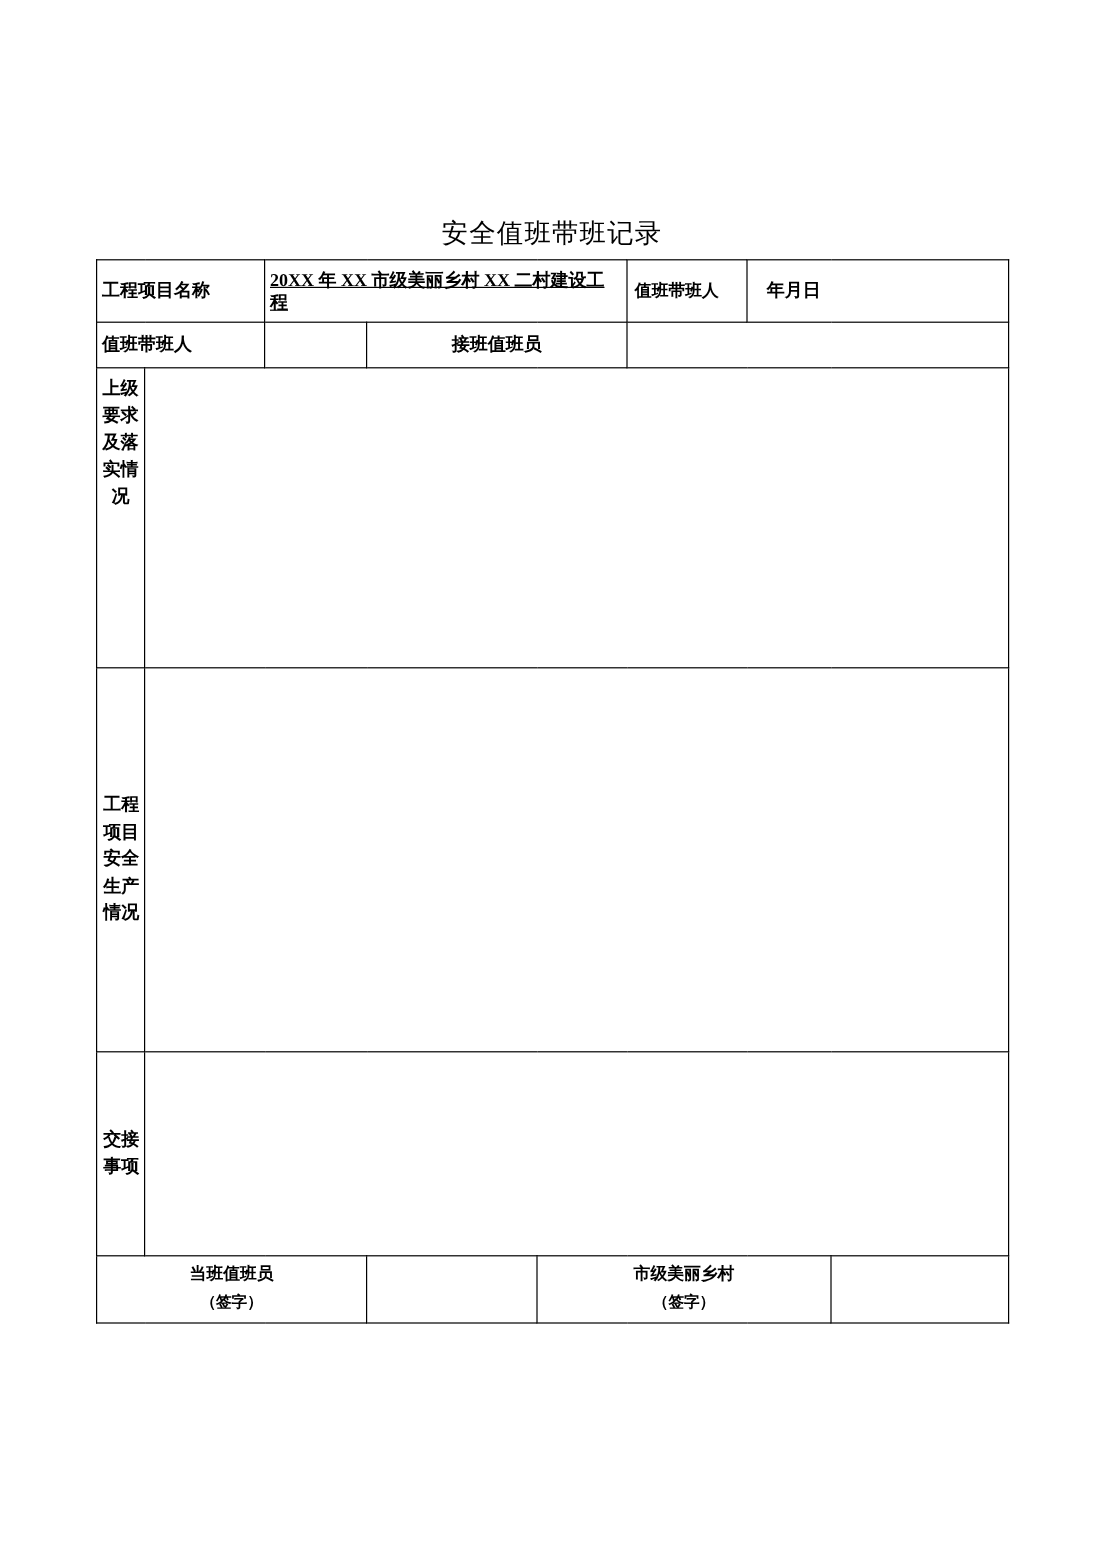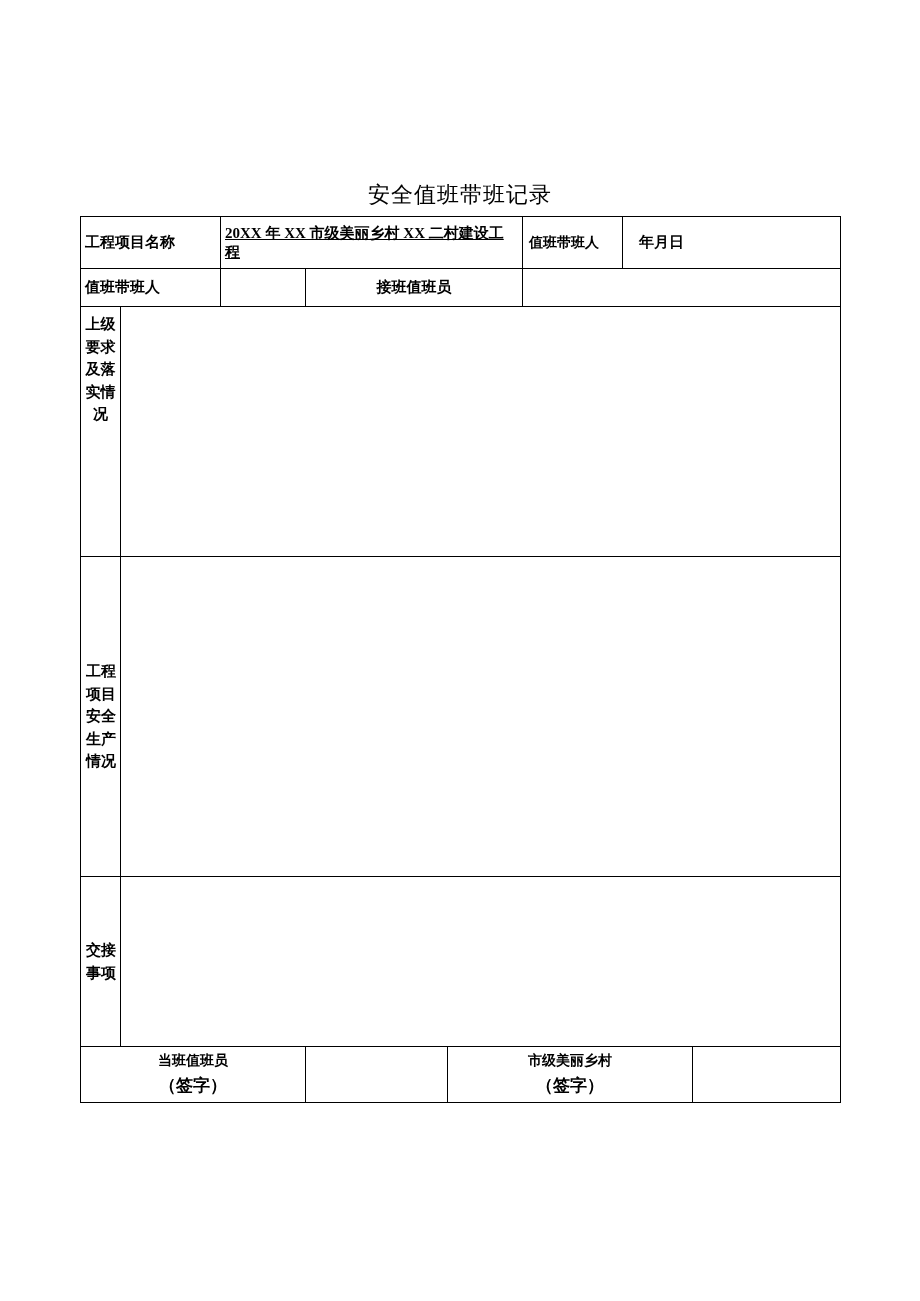--- a/index.html
+++ b/index.html
@@ -79,21 +79,21 @@
     }
     .sig-row td {
       height: 56px;
     }
     .sig-label {
       text-align: center;
       font-size: 14px;
       line-height: 1.6;
     }
     .sig-sub {
-      font-size: 17px;
+      font-size: 13px;
     }
     .date-cell {
       text-align: left;
       padding-left: 16px;
     }
     .duty-time-label {
       text-align: left;
       font-size: 14px;
       padding-left: 6px;
     }

